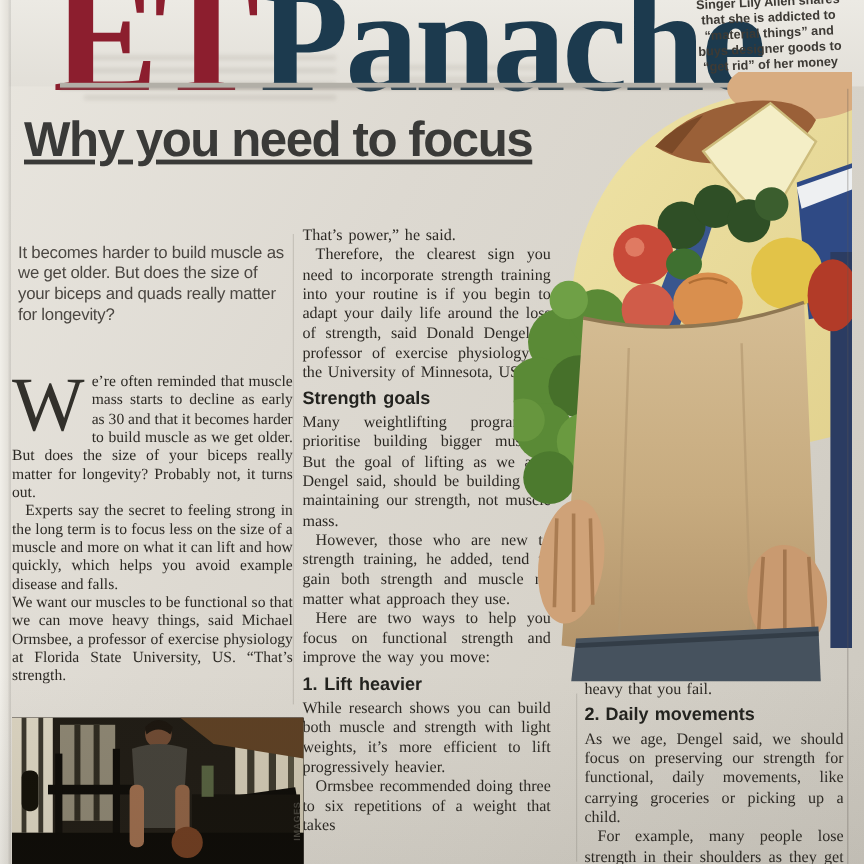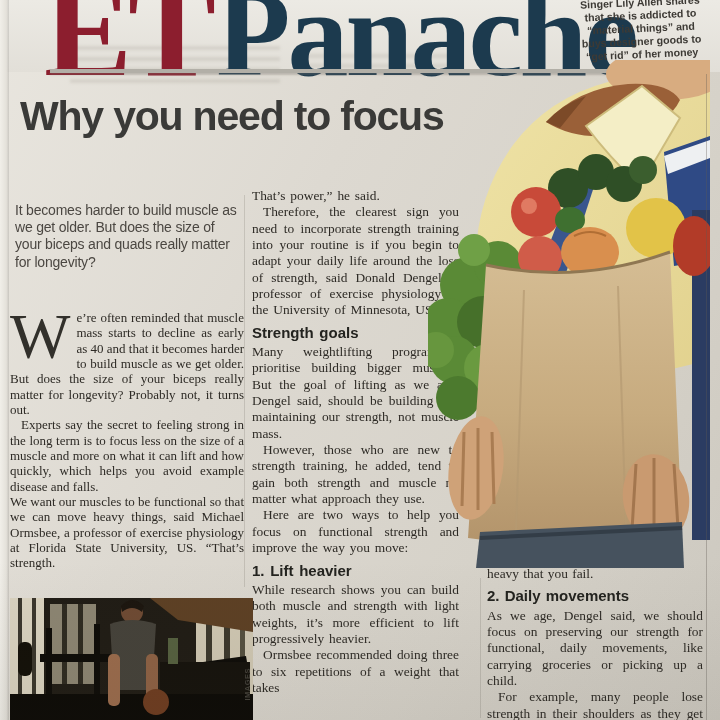--- a/index.html
+++ b/index.html
@@ -25,21 +25,21 @@
   
   .masthead{left:44px;top:-46px;white-space:nowrap;font-family:"Liberation Serif",serif;font-weight:bold;}
   .brand-et{font-size:132px;color:#8c1e2e;letter-spacing:-4px;}
   .brand-panache{font-size:122px;color:#1c3a4e;letter-spacing:-3px;margin-left:4px;}
   .masthead-rule{left:50px;top:69px;width:606px;height:4px;background:#b2afa7;box-shadow:0 2px 2px rgba(120,115,105,.35);}
   .teaser{right:2px;top:-4px;width:154px;transform:rotate(-2.5deg);
       font-size:10.6px;line-height:1.22;font-weight:bold;color:#3d3a35;text-align:center;}
 
   
   .headline{left:20px;top:96px;font-size:41px;font-weight:bold;color:#3a3a38;
-      letter-spacing:-1.2px;line-height:1.0;}
+      letter-spacing:-1.2px;line-height:1.0;text-decoration:underline;}
   .standfirst{left:15px;top:202px;width:224px;font-size:14px;line-height:1.23;
       color:#4b4742;letter-spacing:-.2px;}
 
   
   .col{font-family:"Liberation Serif",serif;color:#2d2a25;text-align:justify;overflow:hidden;}
   .col p{margin:0;text-indent:11px;}
   .col p.noindent{text-indent:0;}
   .subhead{font-family:"Liberation Sans",sans-serif;font-weight:bold;font-size:15px;
       color:#23231f;text-align:left;margin:5px 0 2px;text-indent:0;}
   .col-left{left:10px;top:310px;width:234px;height:284px;font-size:13px;line-height:1.18;}
@@ -74,21 +74,21 @@
   <div>buys designer goods to</div>
   <div>“get rid” of her money</div>
 </div>
 
 <div class="abs headline">
   <div>Why you need to focus</div>
 </div>
 <div class="abs standfirst">It becomes harder to build muscle as we get older. But does the size of your biceps and quads really matter for longevity?</div>
 
 <div class="abs col col-left">
-  <p class="noindent"><span class="dropcap">W</span><span>e’re often reminded that muscle mass starts to decline as early as 40 and that it becomes harder to build muscle as we get older. But does the size of your biceps really matter for longevity? Probably not, it turns out.</span></p>
+  <p class="noindent"><span class="dropcap">W</span><span>e’re often reminded that muscle mass starts to decline as early as 30 and that it becomes harder to build muscle as we get older. But does the size of your biceps really matter for longevity? Probably not, it turns out.</span></p>
   <p>Experts say the secret to feeling strong in the long term is to focus less on the size of a muscle and more on what it can lift and how quickly, which helps you avoid example disease and falls.</p>
   <p class="noindent">We want our muscles to be functional so that we can move heavy things, said Michael Ormsbee, a professor of exercise physiology at Florida State University, US. “That’s strength.</p>
 </div>
 
 <div class="abs col col-mid">
   <p class="noindent">That’s power,” he said.</p>
   <p>Therefore, the clearest sign you need to incorporate strength training into your routine is if you begin to adapt your daily life around the loss of strength, said Donald Dengel, a professor of exercise physiology at the University of Minnesota, US.</p>
   <div class="subhead">Strength goals</div>
   <p class="noindent">Many weightlifting programmes prioritise building bigger muscles. But the goal of lifting as we age, Dengel said, should be building and maintaining our strength, not muscle mass.</p>
   <p>However, those who are new to strength training, he added, tend to gain both strength and muscle no matter what approach they use.</p>

